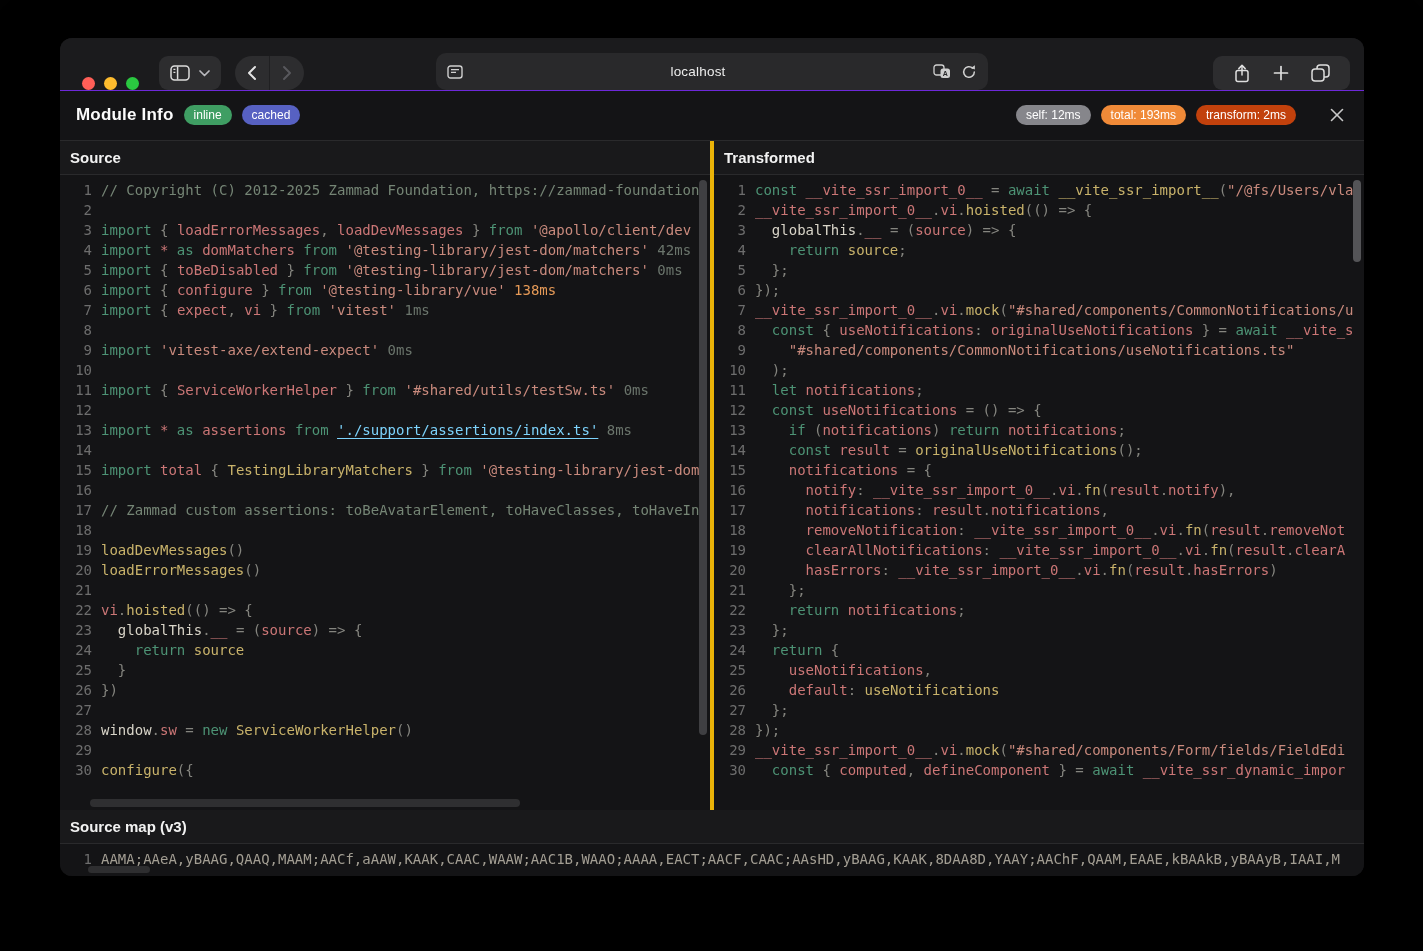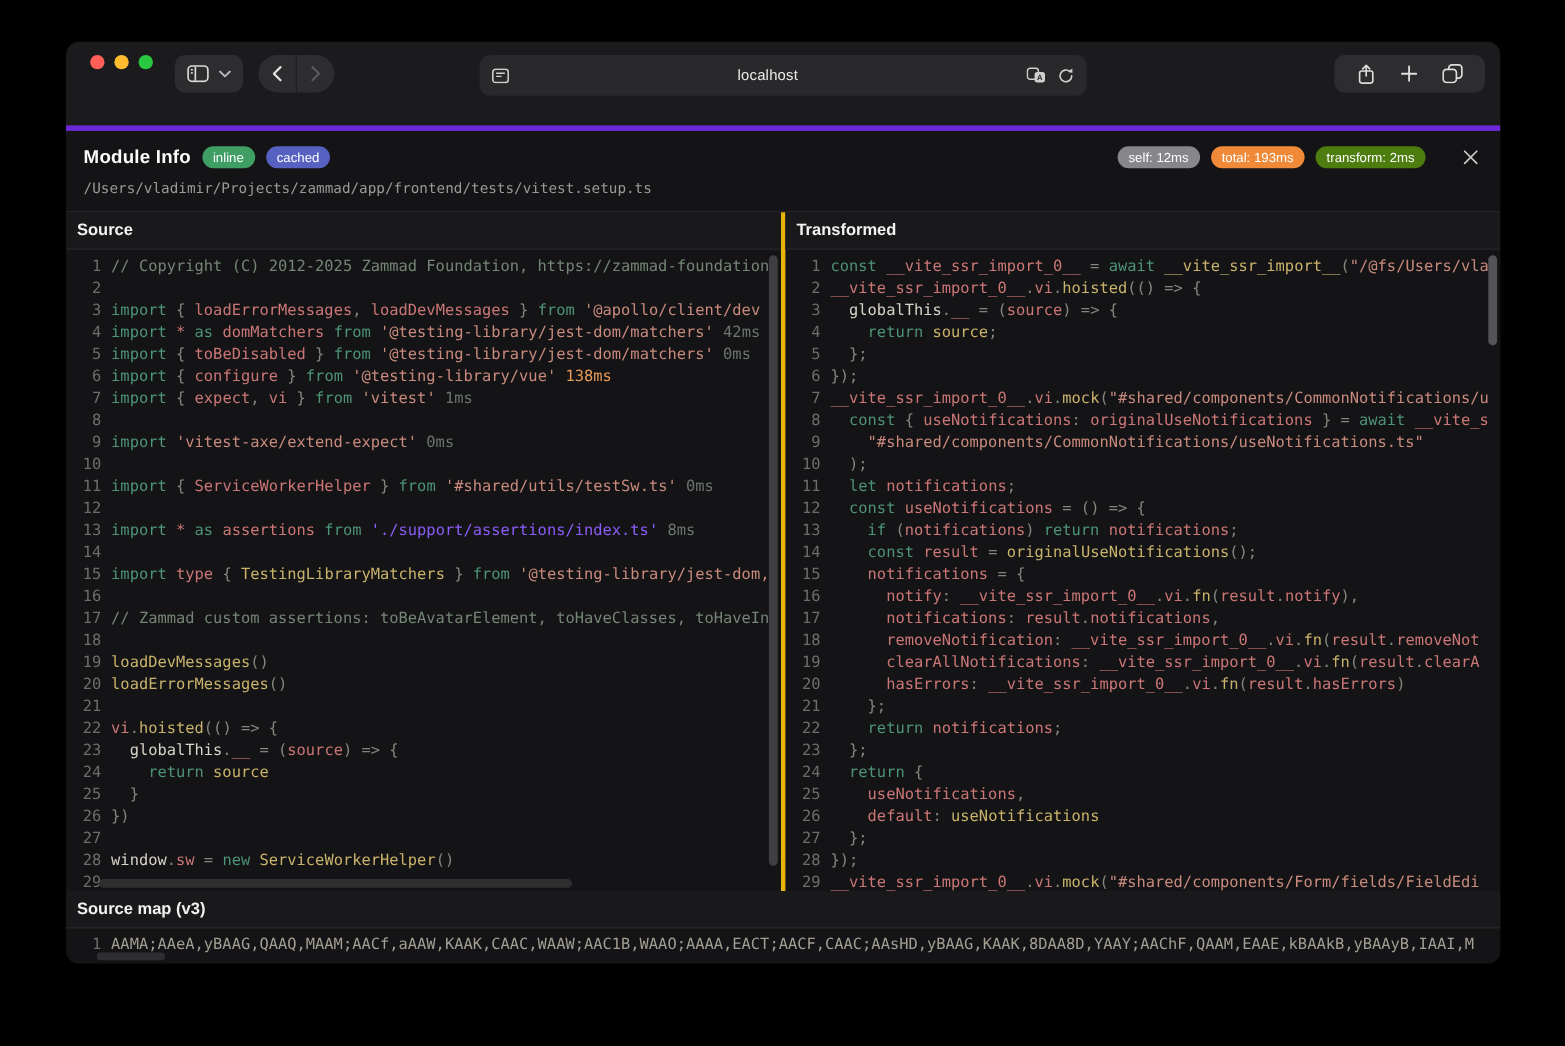--- a/index.html
+++ b/index.html
@@ -4,22 +4,22 @@
 <style>
   html,body{margin:0;padding:0;}
   body{width:1423px;height:951px;background:#010101;position:relative;overflow:hidden;
        font-family:"Liberation Sans",sans-serif;}
 
   .window{position:absolute;left:60px;top:38px;width:1304px;height:838px;background:#141416;
           border-radius:12px;overflow:hidden;display:flex;flex-direction:column;
           box-shadow:0 24px 70px rgba(0,0,0,.65);}
 
   
-  .toolbar{height:52px;background:#1b1b1d;display:flex;align-items:flex-start;padding:12px 14px;
-           flex:none;position:relative;border-bottom:5px solid #6d28d9;}
+  .toolbar{height:52px;background:#1b1b1d;display:flex;align-items:flex-end;padding:0 14px;
+           flex:none;position:relative;border-bottom:1px solid #6d28d9;}
   .traffic{display:flex;gap:9px;margin-left:8px;}
   .light{width:13px;height:13px;border-radius:50%;}
   .tb-group{background:#2d2d2f;border-radius:9px;height:34px;display:flex;align-items:center;}
   .sidebar-group{margin-left:20px;padding:0 11px;gap:9px;}
   .nav-group{margin-left:14px;background:transparent;}
   .nav-btn{width:34px;height:34px;display:flex;align-items:center;justify-content:center;
            background:#2d2d2f;}
   .nav-btn.back{border-radius:17px 0 0 17px;}
   .nav-btn.fwd{border-radius:0 17px 17px 0;}
   .nav-sep{width:1px;height:34px;background:#202022;}
@@ -53,21 +53,21 @@
 
   .tk-kw{color:#4d9375}
   .tk-id{color:#cb7676}
   .tk-fn{color:#c9b36b}
   .tk-str{color:#c98a7d}
   .tk-cmt{color:#758575}
   .tk-pun{color:#85857f}
   .tk-plain{color:#d8d4c8}
   .tk-time{color:#6b756c}
   .tk-timehot{color:#e69a57}
-  .tk-link{color:#8b5cf6;text-underline-offset:3px;}
+  .tk-link{color:#7dd3fc;text-decoration:underline;text-underline-offset:3px;}
   .tk-map{color:#a39e93}
 
   
   .vscroll{position:absolute;width:8px;border-radius:4px;}
   .src-vscroll{right:3px;top:39px;height:555px;background:#3f3f42;}
   .tr-vscroll{right:3px;top:39px;height:82px;background:#545457;}
   .hscroll{position:absolute;height:8px;border-radius:4px;background:#2f2f31;}
   .src-hscroll{left:30px;bottom:3px;width:430px;}
   .map-hscroll{left:28px;bottom:3px;width:62px;height:7px;background:#2e2e30;}
 
@@ -171,51 +171,50 @@
   <div class="mod-header">
     <div class="mod-row1">
       <span class="mod-title">Module Info</span>
       <span style="display:flex;gap:10px;">
           <span class="pill" style="background: rgb(63, 158, 99);">inline</span>
           <span class="pill" style="background: rgb(87, 97, 194);">cached</span>
         </span>
       <span class="timings">
           <span class="pill" style="background: rgb(134, 134, 139);">self: 12ms</span>
           <span class="pill" style="background: rgb(240, 138, 56);">total: 193ms</span>
-          <span class="pill" style="background: #4d7c0f;">transform: 2ms</span>
+          <span class="pill" style="background: #c2410c;">transform: 2ms</span>
         </span>
       <span class="close-btn">
         <svg width="14" height="14" viewBox="0 0 14 14">
           <line x1="1.5" y1="1.5" x2="12.5" y2="12.5" stroke="#c9c9c9" stroke-width="1.6" stroke-linecap="round"></line>
           <line x1="12.5" y1="1.5" x2="1.5" y2="12.5" stroke="#c9c9c9" stroke-width="1.6" stroke-linecap="round"></line>
         </svg>
       </span>
     </div>
-    <div class="mod-path">/Users/vladimir/Projects/zammad/app/frontend/tests/vitest.setup.ts</div>
   </div>
 
   <div class="panels">
     <div class="panel">
       <div class="panel-header">Source</div>
       <div class="code">
           <div class="cl"><span class="ln">1</span><span class="cc"><span class="tk-cmt">// Copyright (C) 2012-2025 Zammad Foundation, https://zammad-foundation</span></span></div>
           <div class="cl"><span class="ln">2</span><span class="cc"></span></div>
           <div class="cl"><span class="ln">3</span><span class="cc"><span class="tk-kw">import</span><span class="tk-pun"> { </span><span class="tk-id">loadErrorMessages</span><span class="tk-pun">, </span><span class="tk-id">loadDevMessages</span><span class="tk-pun"> } </span><span class="tk-kw">from</span><span class="tk-str"> '@apollo/client/dev</span></span></div>
           <div class="cl"><span class="ln">4</span><span class="cc"><span class="tk-kw">import</span><span class="tk-id"> *</span><span class="tk-kw"> as</span><span class="tk-id"> domMatchers</span><span class="tk-kw"> from</span><span class="tk-str"> '@testing-library/jest-dom/matchers'</span><span class="tk-time"> 42ms</span></span></div>
           <div class="cl"><span class="ln">5</span><span class="cc"><span class="tk-kw">import</span><span class="tk-pun"> { </span><span class="tk-id">toBeDisabled</span><span class="tk-pun"> } </span><span class="tk-kw">from</span><span class="tk-str"> '@testing-library/jest-dom/matchers'</span><span class="tk-time"> 0ms</span></span></div>
           <div class="cl"><span class="ln">6</span><span class="cc"><span class="tk-kw">import</span><span class="tk-pun"> { </span><span class="tk-id">configure</span><span class="tk-pun"> } </span><span class="tk-kw">from</span><span class="tk-str"> '@testing-library/vue'</span><span class="tk-timehot"> 138ms</span></span></div>
           <div class="cl"><span class="ln">7</span><span class="cc"><span class="tk-kw">import</span><span class="tk-pun"> { </span><span class="tk-id">expect</span><span class="tk-pun">, </span><span class="tk-id">vi</span><span class="tk-pun"> } </span><span class="tk-kw">from</span><span class="tk-str"> 'vitest'</span><span class="tk-time"> 1ms</span></span></div>
           <div class="cl"><span class="ln">8</span></div>
           <div class="cl"><span class="ln">9</span><span class="cc"><span class="tk-kw">import</span><span class="tk-str"> 'vitest-axe/extend-expect'</span><span class="tk-time"> 0ms</span></span></div>
           <div class="cl"><span class="ln">10</span><span class="cc"></span></div>
           <div class="cl"><span class="ln">11</span><span class="cc"><span class="tk-kw">import</span><span class="tk-pun"> { </span><span class="tk-id">ServiceWorkerHelper</span><span class="tk-pun"> } </span><span class="tk-kw">from</span><span class="tk-str"> '#shared/utils/testSw.ts'</span><span class="tk-time"> 0ms</span></span></div>
           <div class="cl"><span class="ln">12</span><span class="cc"></span></div>
           <div class="cl"><span class="ln">13</span><span class="cc"><span class="tk-kw">import</span><span class="tk-id"> *</span><span class="tk-kw"> as</span><span class="tk-id"> assertions</span><span class="tk-kw"> from </span><span class="tk-link">'./support/assertions/index.ts'</span><span class="tk-time"> 8ms</span></span></div>
           <div class="cl"><span class="ln">14</span><span class="cc"></span></div>
-          <div class="cl"><span class="ln">15</span><span class="cc"><span class="tk-kw">import</span><span class="tk-id"> type</span><span class="tk-pun"> { </span><span class="tk-fn">TestingLibraryMatchers</span><span class="tk-pun"> } </span><span class="tk-kw">from</span><span class="tk-str"> '@testing-library/jest-dom,</span></span></div>
+          <div class="cl"><span class="ln">15</span><span class="cc"><span class="tk-kw">import</span><span class="tk-id"> total</span><span class="tk-pun"> { </span><span class="tk-fn">TestingLibraryMatchers</span><span class="tk-pun"> } </span><span class="tk-kw">from</span><span class="tk-str"> '@testing-library/jest-dom,</span></span></div>
           <div class="cl"><span class="ln">16</span><span class="cc"></span></div>
           <div class="cl"><span class="ln">17</span><span class="cc"><span class="tk-cmt">// Zammad custom assertions: toBeAvatarElement, toHaveClasses, toHaveIn</span></span></div>
           <div class="cl"><span class="ln">18</span><span class="cc"></span></div>
           <div class="cl"><span class="ln">19</span><span class="cc"><span class="tk-fn">loadDevMessages</span><span class="tk-pun">()</span></span></div>
           <div class="cl"><span class="ln">20</span><span class="cc"><span class="tk-fn">loadErrorMessages</span><span class="tk-pun">()</span></span></div>
           <div class="cl"><span class="ln">21</span><span class="cc"></span></div>
           <div class="cl"><span class="ln">22</span><span class="cc"><span class="tk-id">vi</span><span class="tk-pun">.</span><span class="tk-fn">hoisted</span><span class="tk-pun">(() =&gt; {</span></span></div>
           <div class="cl"><span class="ln">23</span><span class="cc"><span class="tk-plain">  globalThis</span><span class="tk-pun">.</span><span class="tk-id">__</span><span class="tk-pun"> = (</span><span class="tk-id">source</span><span class="tk-pun">) =&gt; {</span></span></div>
           <div class="cl"><span class="ln">24</span><span class="cc"><span class="tk-pun">    </span><span class="tk-kw">return</span><span class="tk-fn"> source</span></span></div>
           <div class="cl"><span class="ln">25</span><span class="cc"><span class="tk-pun">  }</span></span></div>

